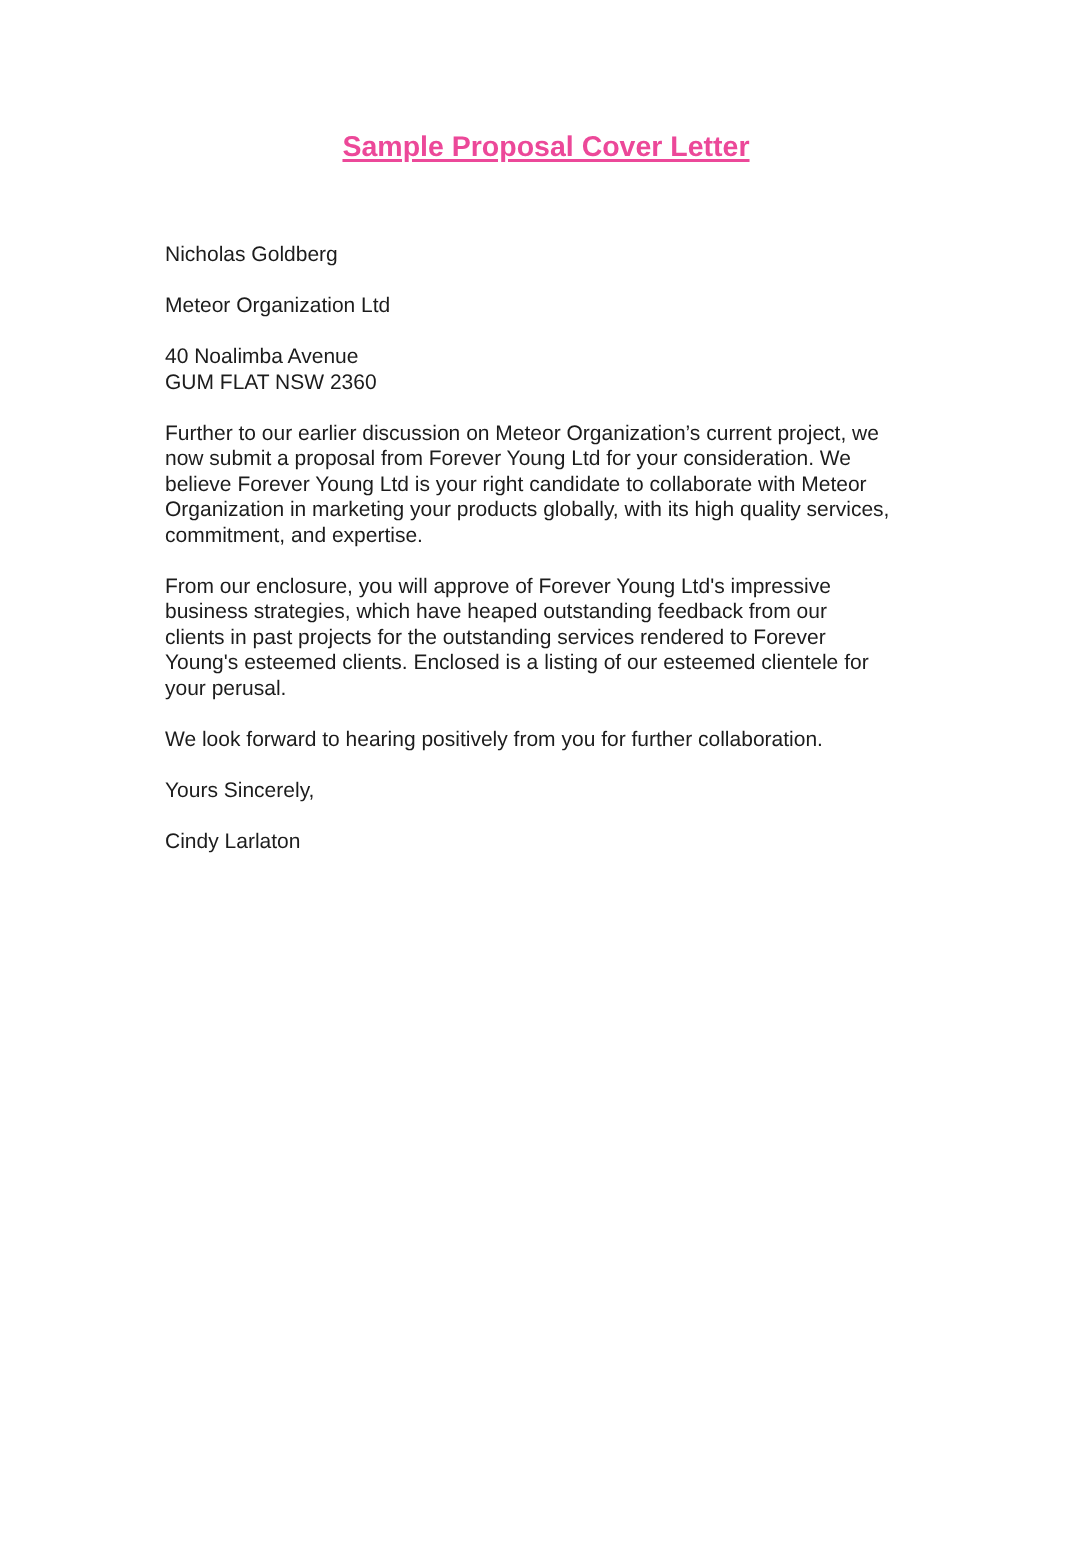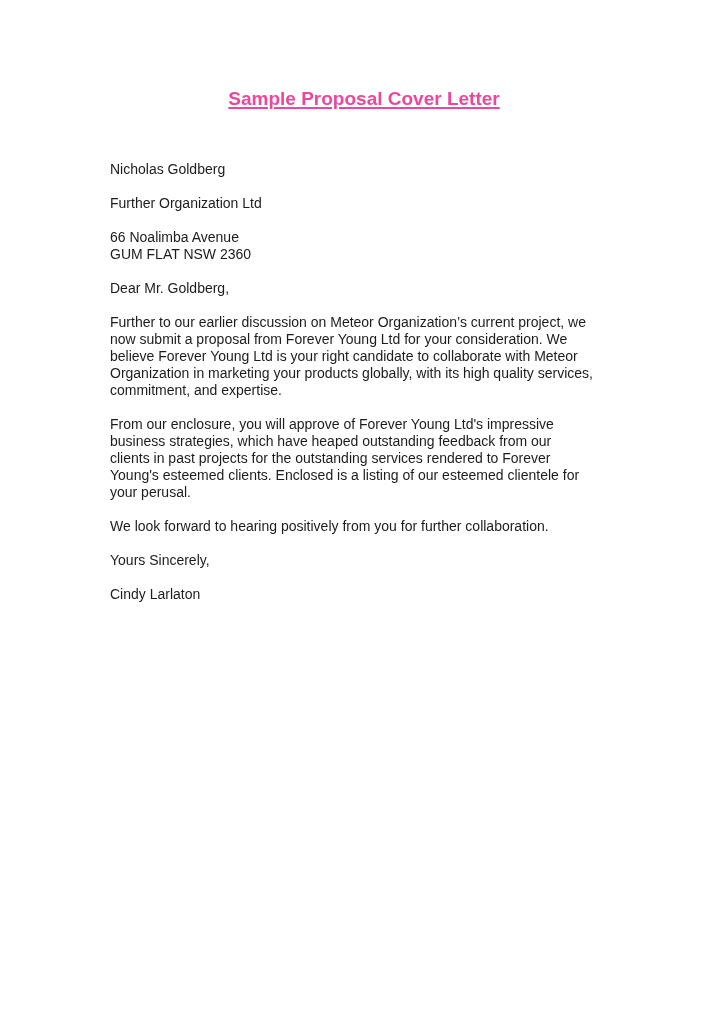--- a/index.html
+++ b/index.html
@@ -42,26 +42,25 @@
 <body>
 
 <div class="page">
 
   <h1 class="doc-title">Sample Proposal Cover Letter</h1>
 
   <div class="letter-body">
 
     <p>Nicholas Goldberg</p>
 
-    <p>Further Organization Ltd</p>
+    <p>Meteor Organization Ltd</p>
 
-    <p>66 Noalimba Avenue
+    <p>40 Noalimba Avenue
 GUM FLAT NSW 2360</p>
 
-    <p>Dear Mr. Goldberg,</p>
 
     <p>Further to our earlier discussion on Meteor Organization’s current project, we
 now submit a proposal from Forever Young Ltd for your consideration. We
 believe Forever Young Ltd is your right candidate to collaborate with Meteor
 Organization in marketing your products globally, with its high quality services,
 commitment, and expertise.</p>
 
     <p>From our enclosure, you will approve of Forever Young Ltd's impressive
 business strategies, which have heaped outstanding feedback from our
 clients in past projects for the outstanding services rendered to Forever

